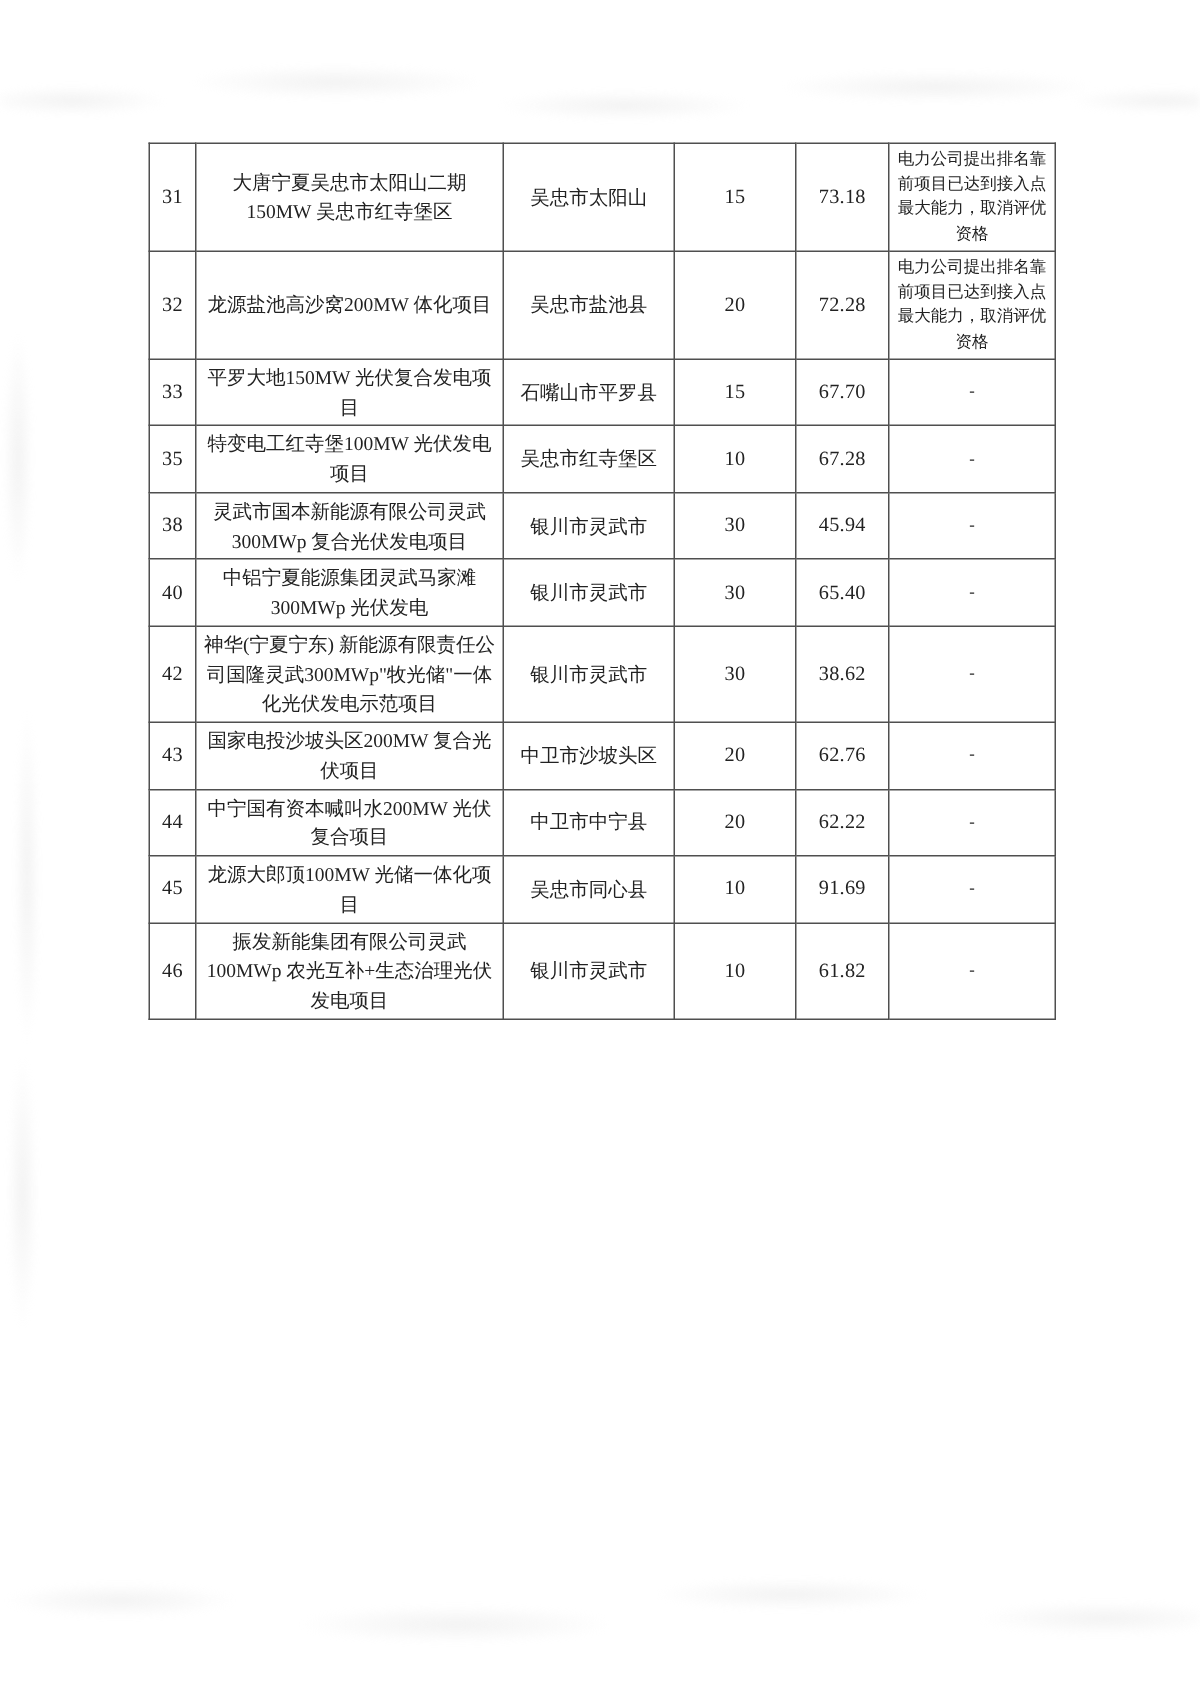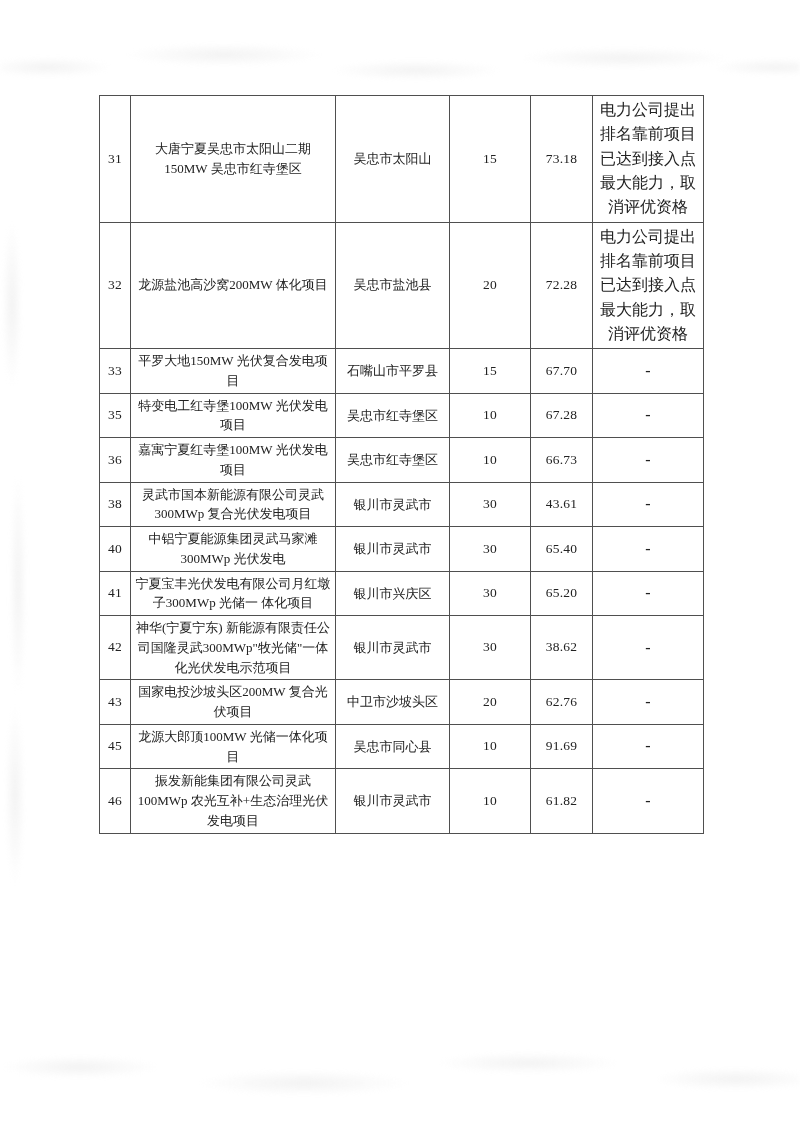--- a/index.html
+++ b/index.html
@@ -65,21 +65,21 @@
     line-height:1.52;
     word-break:break-word;
   }
   .doc-table td.cell-rank,
   .doc-table td.cell-capacity,
   .doc-table td.cell-score{
     font-size:13.5px;
     letter-spacing:.2px;
   }
   .doc-table td.cell-remark{
-    font-size:16px;
+    font-size:11px;
   }
 </style>
 </head>
 <body>
 
 <div class="page">
   <div class="noise noise-top"></div>
   <div class="noise noise-bottom"></div>
   <div class="noise noise-left"></div>
 
@@ -119,65 +119,57 @@
         </tr>
         <tr>
           <td class="cell-rank">35</td>
           <td class="cell-project-name">特变电工红寺堡100MW 光伏发电项目</td>
           <td class="cell-location">吴忠市红寺堡区</td>
           <td class="cell-capacity">10</td>
           <td class="cell-score">67.28</td>
           <td class="cell-remark">-</td>
         </tr>
         <tr>
-          <td class="cell-rank">36</td>
-          <td class="cell-project-name">嘉寓宁夏红寺堡100MW 光伏发电项目</td>
-          <td class="cell-location">吴忠市红寺堡区</td>
-          <td class="cell-capacity">10</td>
-          <td class="cell-score">66.73</td>
-          <td class="cell-remark">-</td>
-        </tr>
-        <tr>
           <td class="cell-rank">38</td>
           <td class="cell-project-name">灵武市国本新能源有限公司灵武300MWp 复合光伏发电项目</td>
           <td class="cell-location">银川市灵武市</td>
           <td class="cell-capacity">30</td>
-          <td class="cell-score">43.61</td>
+          <td class="cell-score">45.94</td>
           <td class="cell-remark">-</td>
         </tr>
         <tr>
           <td class="cell-rank">40</td>
           <td class="cell-project-name">中铝宁夏能源集团灵武马家滩300MWp 光伏发电</td>
           <td class="cell-location">银川市灵武市</td>
           <td class="cell-capacity">30</td>
           <td class="cell-score">65.40</td>
-          <td class="cell-remark">-</td>
-        </tr>
-        <tr>
-          <td class="cell-rank">41</td>
-          <td class="cell-project-name">宁夏宝丰光伏发电有限公司月红墩子300MWp 光储一 体化项目</td>
-          <td class="cell-location">银川市兴庆区</td>
-          <td class="cell-capacity">30</td>
-          <td class="cell-score">65.20</td>
           <td class="cell-remark">-</td>
         </tr>
         <tr>
           <td class="cell-rank">42</td>
           <td class="cell-project-name">神华(宁夏宁东) 新能源有限责任公司国隆灵武300MWp"牧光储"一体化光伏发电示范项目</td>
           <td class="cell-location">银川市灵武市</td>
           <td class="cell-capacity">30</td>
           <td class="cell-score">38.62</td>
           <td class="cell-remark">-</td>
         </tr>
         <tr>
           <td class="cell-rank">43</td>
           <td class="cell-project-name">国家电投沙坡头区200MW 复合光伏项目</td>
           <td class="cell-location">中卫市沙坡头区</td>
           <td class="cell-capacity">20</td>
           <td class="cell-score">62.76</td>
+          <td class="cell-remark">-</td>
+        </tr>
+        <tr>
+          <td class="cell-rank">44</td>
+          <td class="cell-project-name">中宁国有资本喊叫水200MW 光伏复合项目</td>
+          <td class="cell-location">中卫市中宁县</td>
+          <td class="cell-capacity">20</td>
+          <td class="cell-score">62.22</td>
           <td class="cell-remark">-</td>
         </tr>
         <tr>
           <td class="cell-rank">45</td>
           <td class="cell-project-name">龙源大郎顶100MW 光储一体化项目</td>
           <td class="cell-location">吴忠市同心县</td>
           <td class="cell-capacity">10</td>
           <td class="cell-score">91.69</td>
           <td class="cell-remark">-</td>
         </tr>

